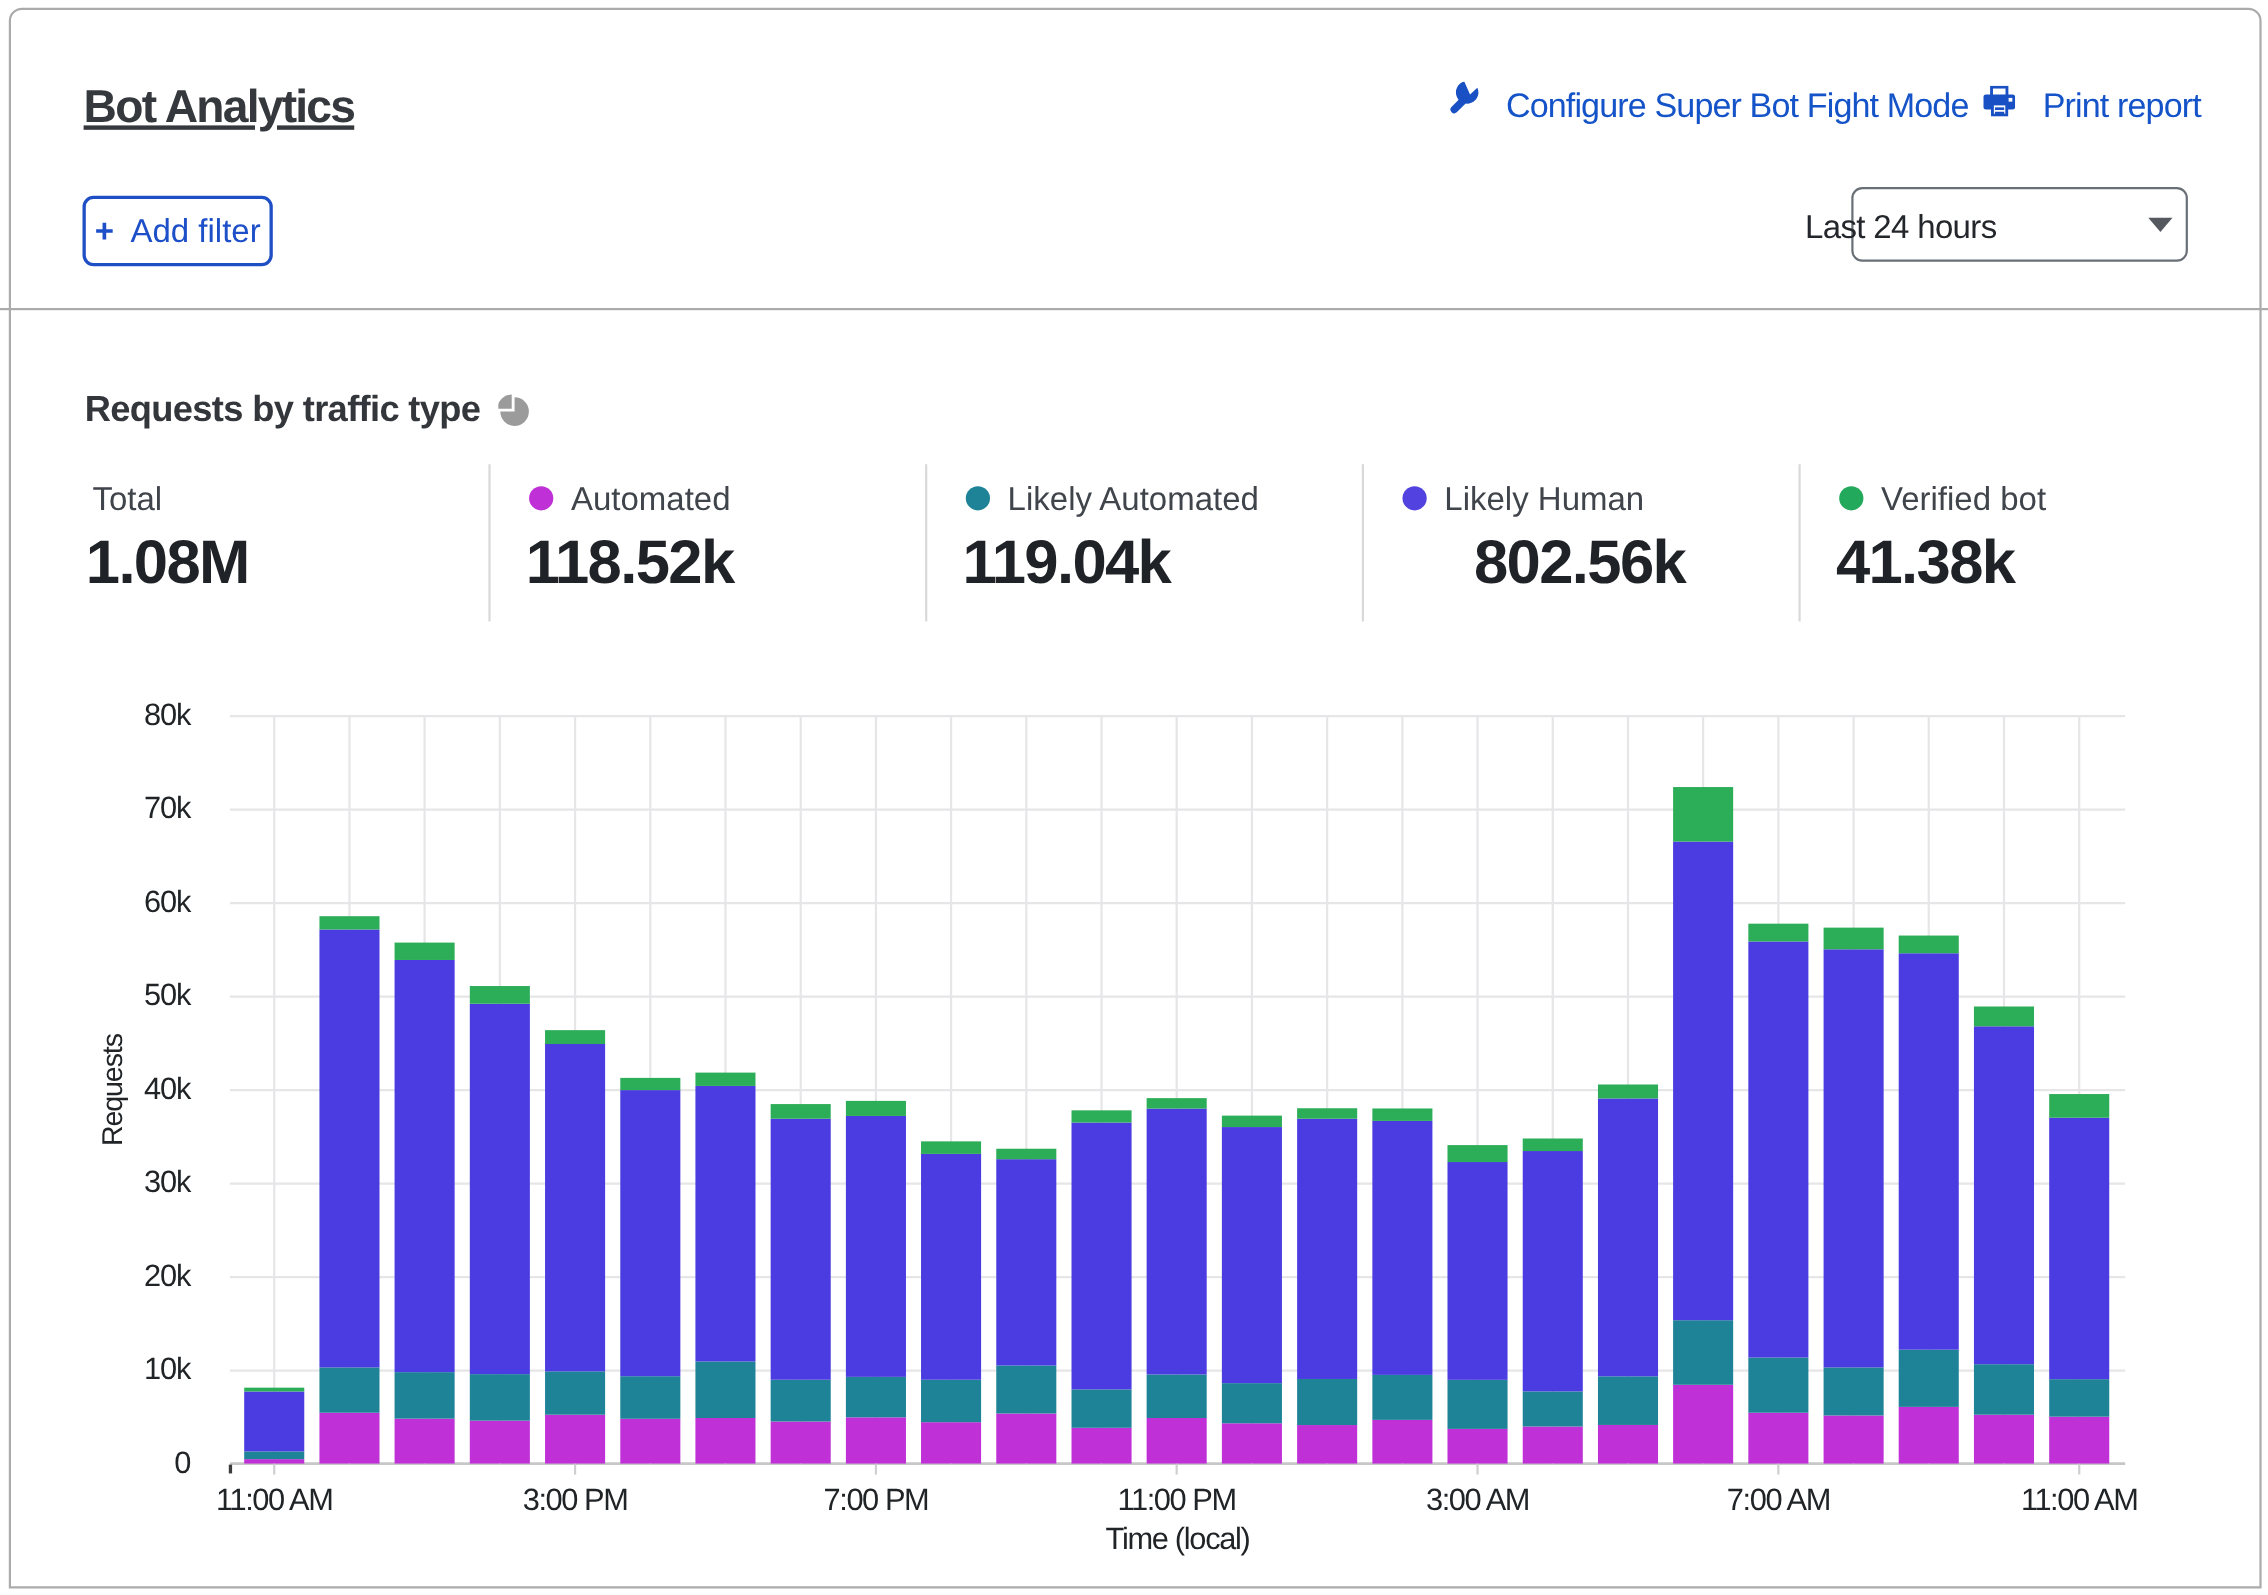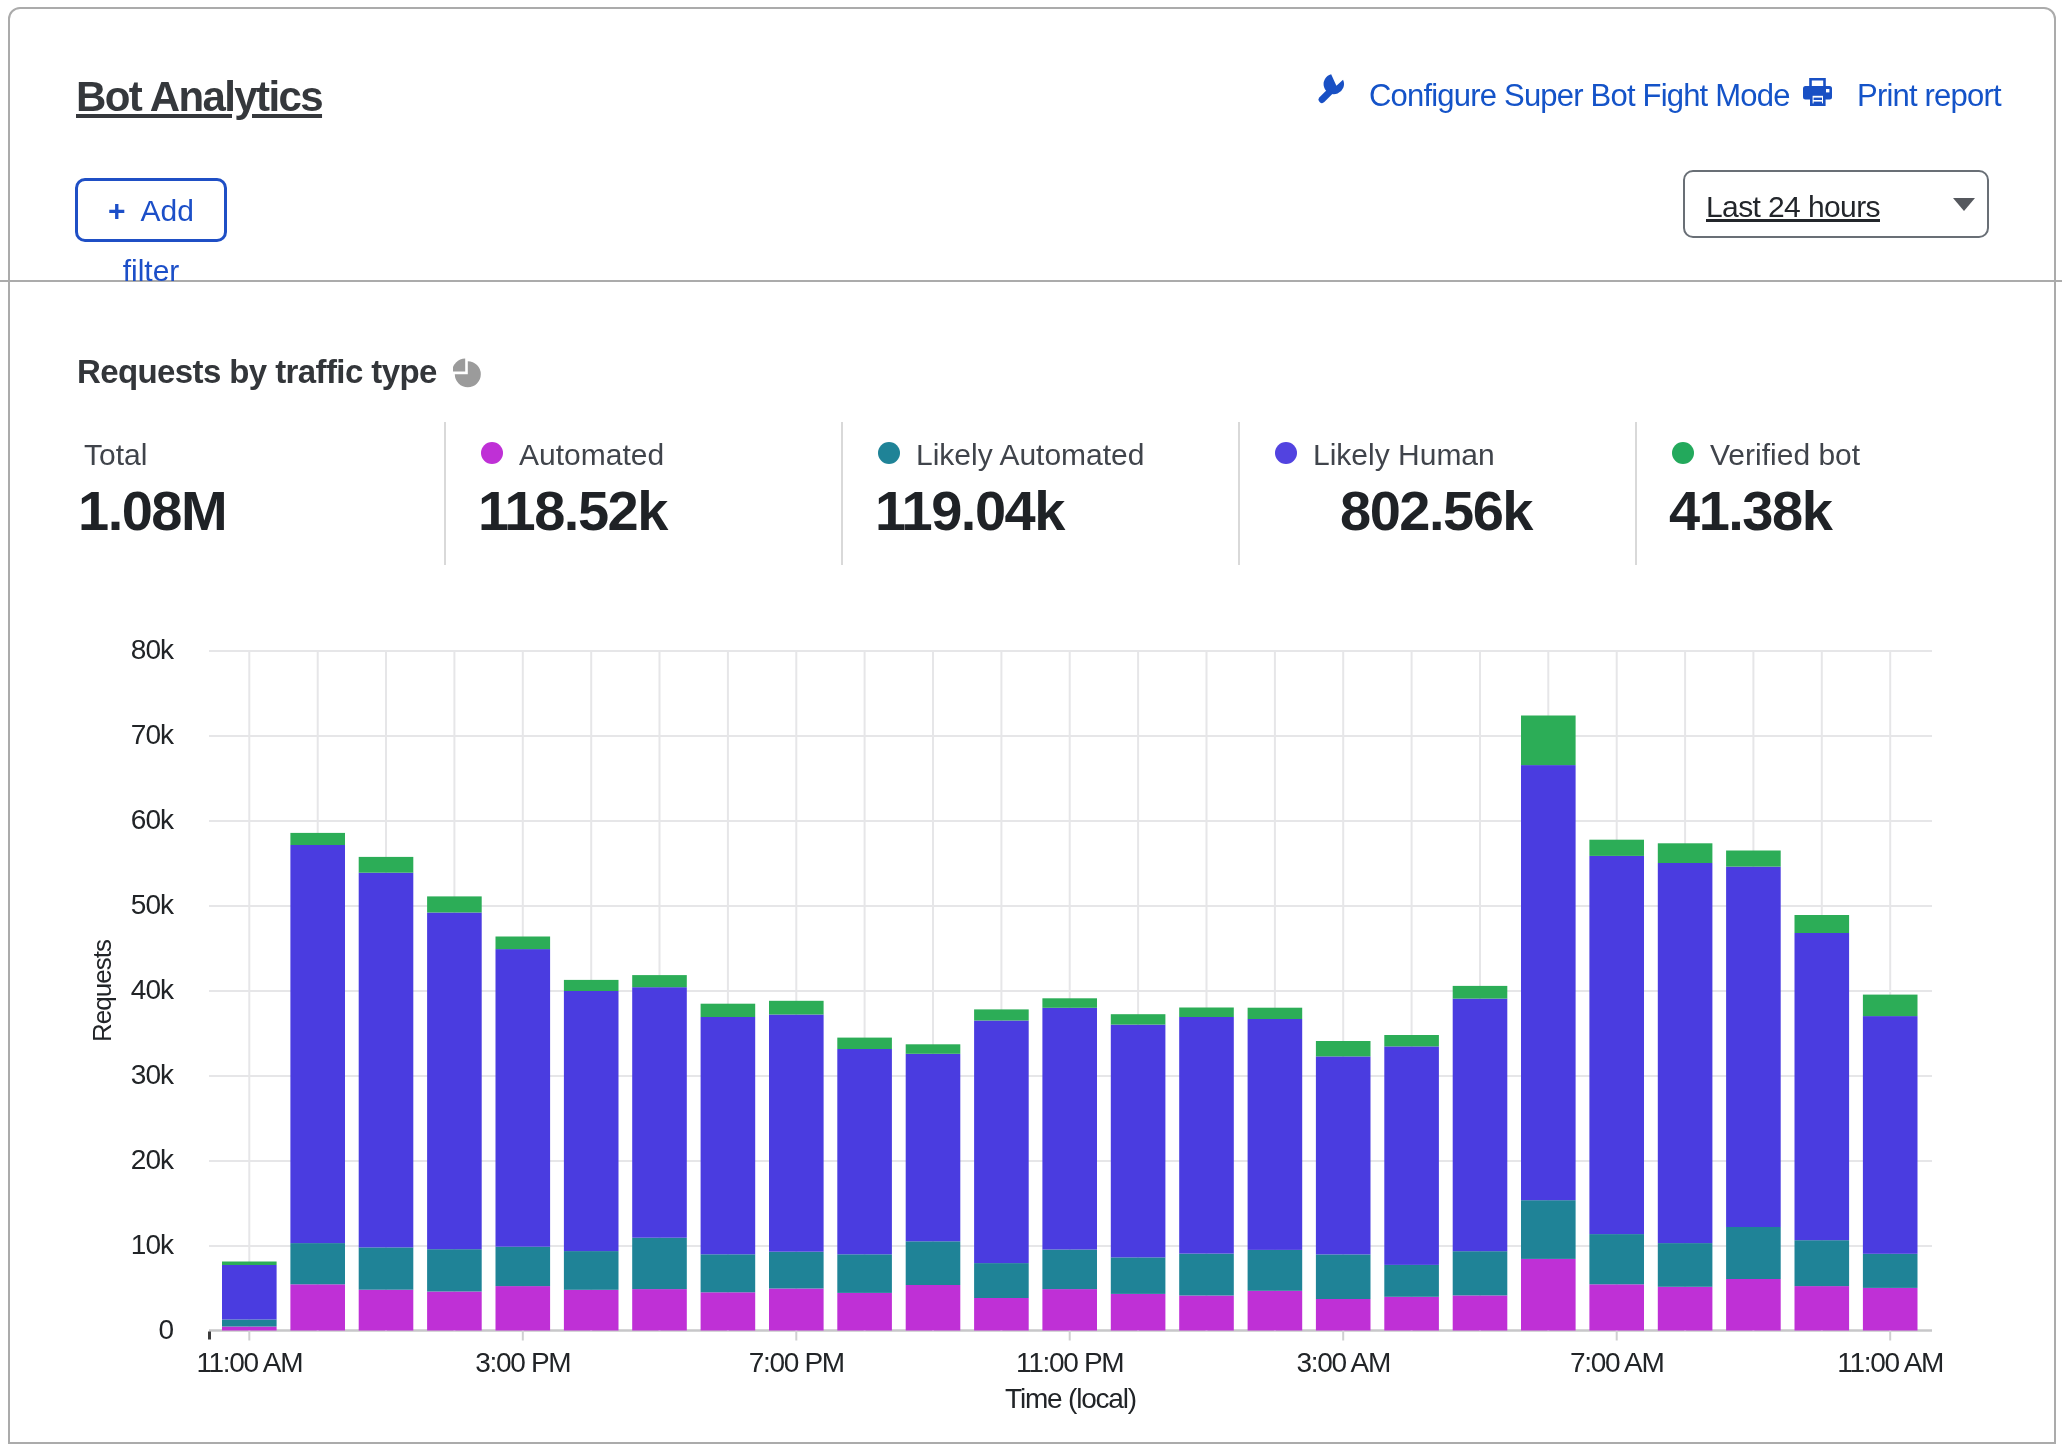--- a/index.html
+++ b/index.html
@@ -2,23 +2,23 @@
 <html><head>
 <meta charset="utf-8">
 <style>
 * { margin:0; padding:0; box-sizing:border-box; }
 html,body { width:2062px; height:1450px; background:#fff; font-family:"Liberation Sans", sans-serif; position:relative; overflow:hidden; }
 .abs { position:absolute; }
 .card { position:absolute; left:8px; top:7px; width:2048px; height:1437px; border:2px solid #ababab; border-radius:12px 12px 0 0; }
 .divider { position:absolute; left:0; top:280px; width:2062px; height:2px; background:#ababab; }
 .title { position:absolute; left:76px; top:72px; font-size:42px; font-weight:bold; letter-spacing:-1.6px; color:#35383c; line-height:50px;text-decoration:underline; }
 .link { position:absolute; top:78px; font-size:31px; letter-spacing:-0.8px; color:#1453c8; line-height:36px;margin-left:12px; }
-.btn { position:absolute; left:75px; top:178px; width:152px; height:64px; border:3px solid #1f4fc5; border-radius:10px; color:#1c4fc8; font-size:30px; line-height:60px; text-align:center; }
+.btn { position:absolute; left:75px; top:178px; width:173px; height:64px; border:3px solid #1f4fc5; border-radius:10px; color:#1c4fc8; font-size:30px; line-height:60px; text-align:center; }
 .sel { position:absolute; left:1683px; top:170px; width:306px; height:68px; border:2px solid #696f76; border-radius:10px; }
-.seltext { position:absolute; left:1706px; top:189px; font-size:30px; letter-spacing:-0.6px; color:#23262b; line-height:36px;text-decoration:underline; }
+.seltext { position:absolute; left:1641px; top:189px; font-size:30px; letter-spacing:-0.6px; color:#23262b; line-height:36px; }
 .caret { position:absolute; left:1953px; top:198px; width:0; height:0; border-left:11px solid transparent; border-right:11px solid transparent; border-top:13px solid #55585e; }
 .h2 { position:absolute; left:77px; top:352px; font-size:33px; font-weight:bold; letter-spacing:-0.6px; color:#33363a; line-height:40px;text-align:center; }
 .slab { position:absolute; top:437px; font-size:30px; color:#40444b; line-height:36px; }
 .sval { position:absolute; top:480px; font-size:56px; font-weight:bold; letter-spacing:-1.5px; color:#1f2226; line-height:62px; }
 .sdiv { position:absolute; top:422px; width:2px; height:143px; background:#d9d9d9; }
 .dot { position:absolute; top:441.5px; width:22px; height:22px; border-radius:50%; }
 .chart { position:absolute; left:0; top:0; font-family:"Liberation Sans", sans-serif; }
 svg text { font-family:"Liberation Sans", sans-serif; }
 </style>
 </head>

